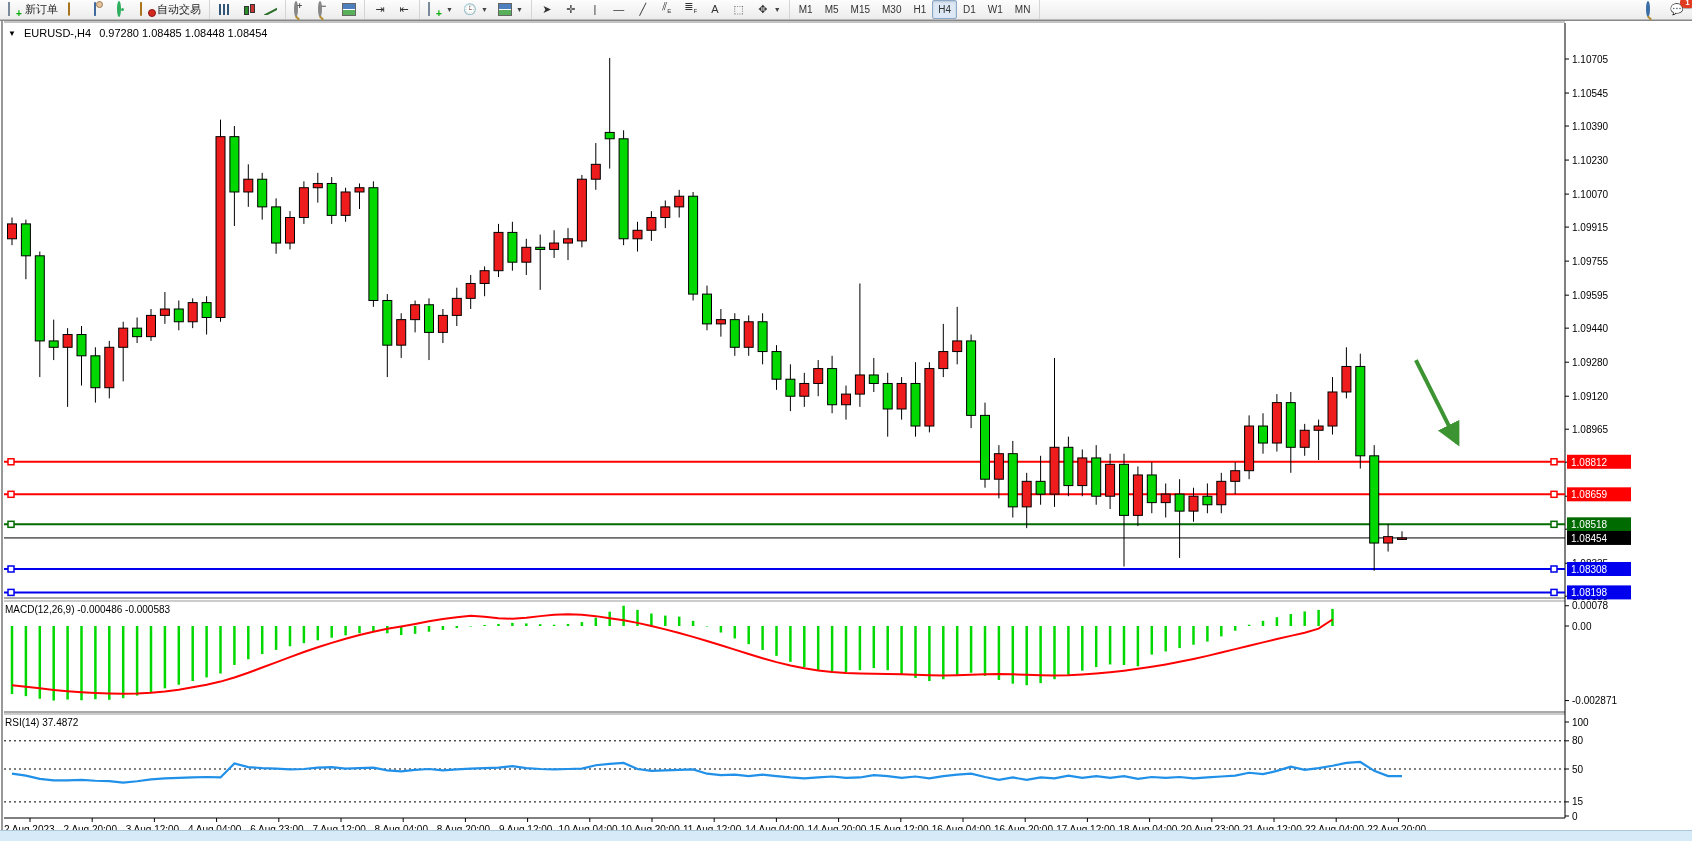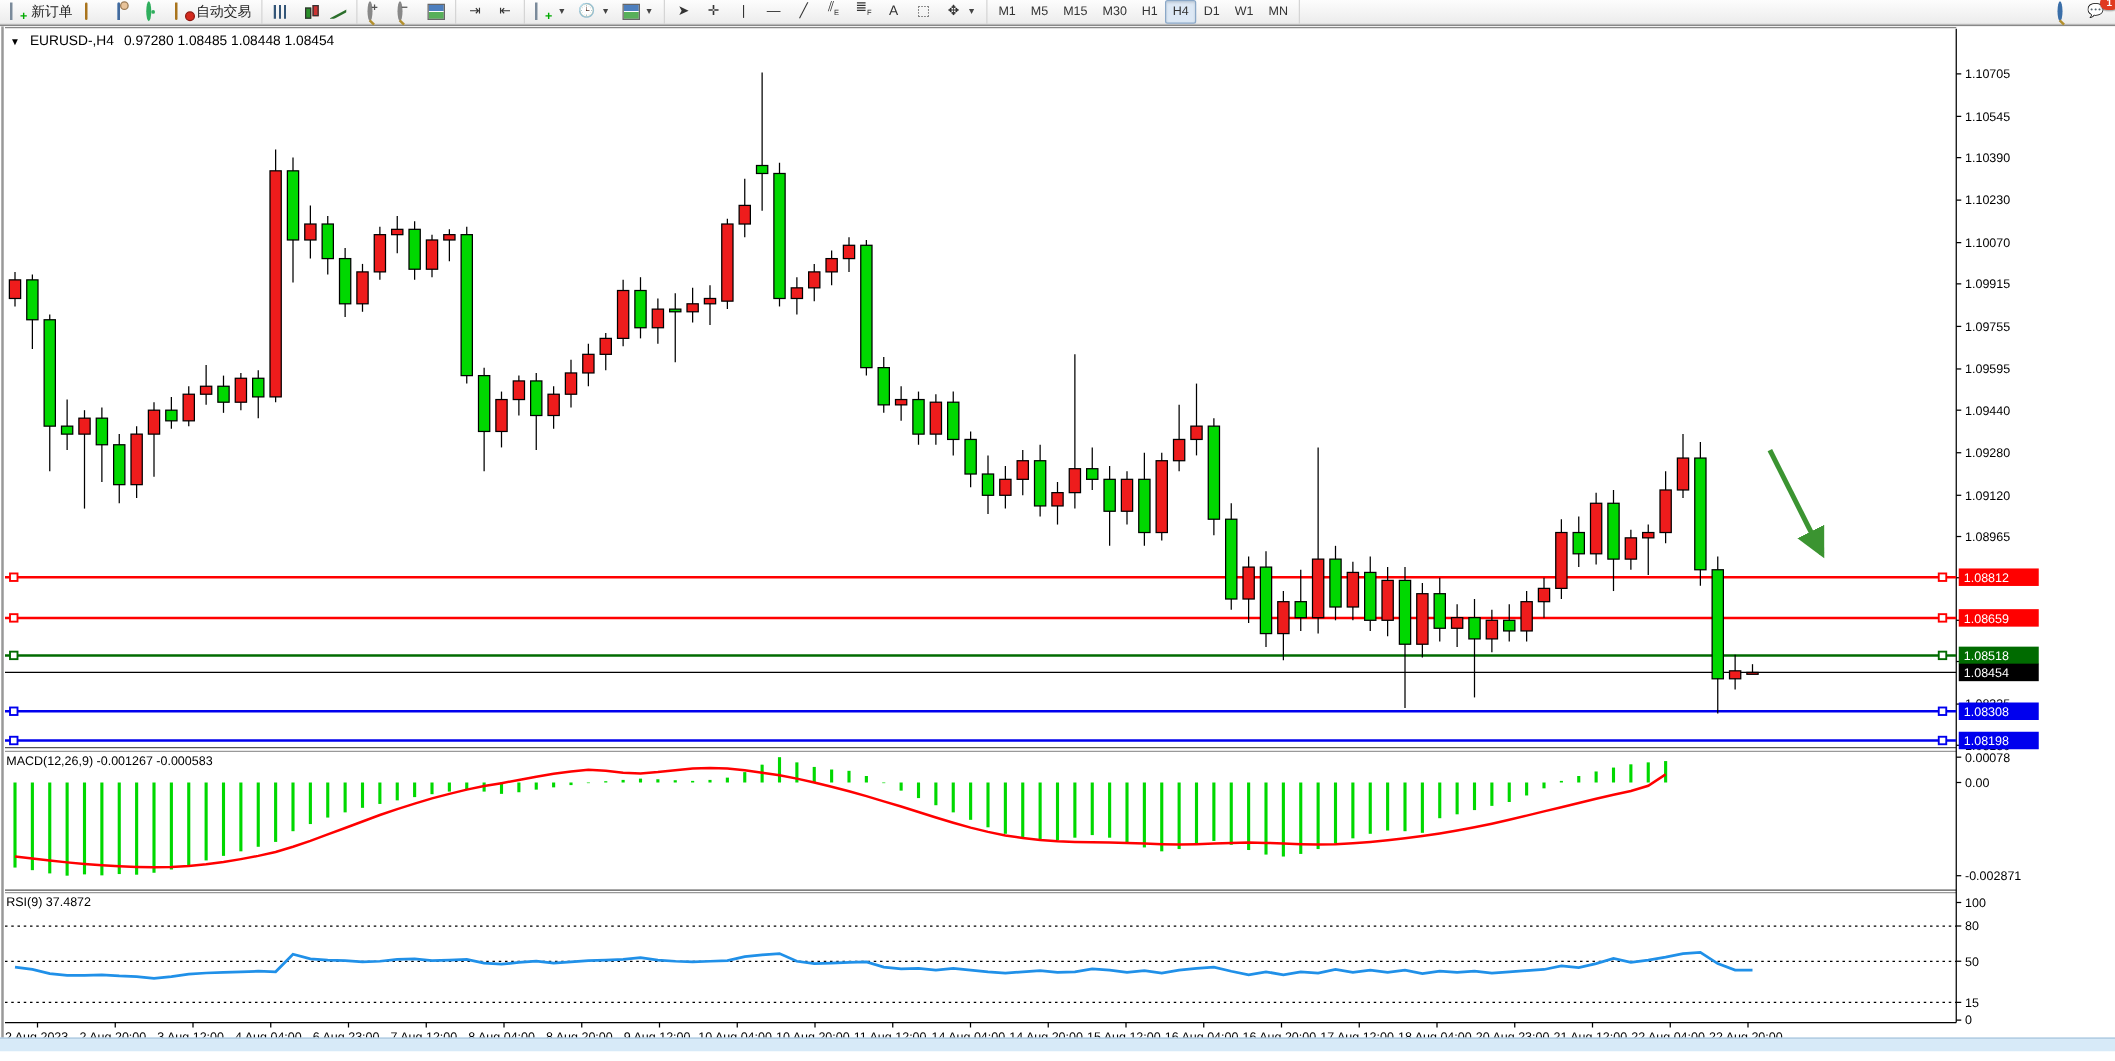--- a/index.html
+++ b/index.html
@@ -177,22 +177,22 @@
       </div>
     </div>
   </div>
 
   <div id="chartwin">
     <div id="header">
       <span class="tri">▼</span>
       <span>EURUSD-,H4</span>
       <span>0.97280 1.08485 1.08448 1.08454</span>
     </div>
-    <div class="ind-label" id="macd-label">MACD(12,26,9) -0.001267 -0.000583</div>
-    <div class="ind-label" id="rsi-label">RSI(9) 37.4872</div>
+    <div class="ind-label" id="macd-label">MACD(12,26,9) -0.000486 -0.000583</div>
+    <div class="ind-label" id="rsi-label">RSI(14) 37.4872</div>
     <svg id="chart-svg" width="1692" height="829" viewBox="0 20 1692 829">
         <rect x="0" y="20" width="1692" height="829" fill="#ffffff"></rect>
         <line x1="2" y1="20" x2="2" y2="838" stroke="#999" stroke-width="2"></line>
         <line x1="4" y1="597" x2="1565" y2="597" stroke="#555" stroke-width="1"></line>
         <line x1="4" y1="600" x2="1565" y2="600" stroke="#999" stroke-width="1"></line>
         <line x1="4" y1="711" x2="1565" y2="711" stroke="#555" stroke-width="1"></line>
         <line x1="4" y1="713" x2="1565" y2="713" stroke="#999" stroke-width="1"></line>
         <line x1="4" y1="817" x2="1565" y2="817" stroke="#000" stroke-width="1"></line>
         <line x1="1565" y1="22" x2="1565" y2="817" stroke="#000" stroke-width="1"></line>
         <line x1="4" y1="21" x2="1565" y2="21" stroke="#888" stroke-width="1"></line>

